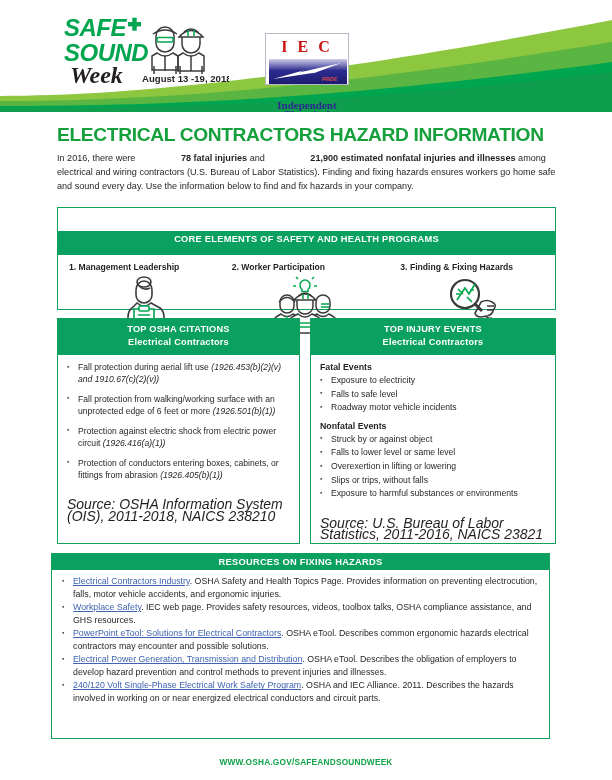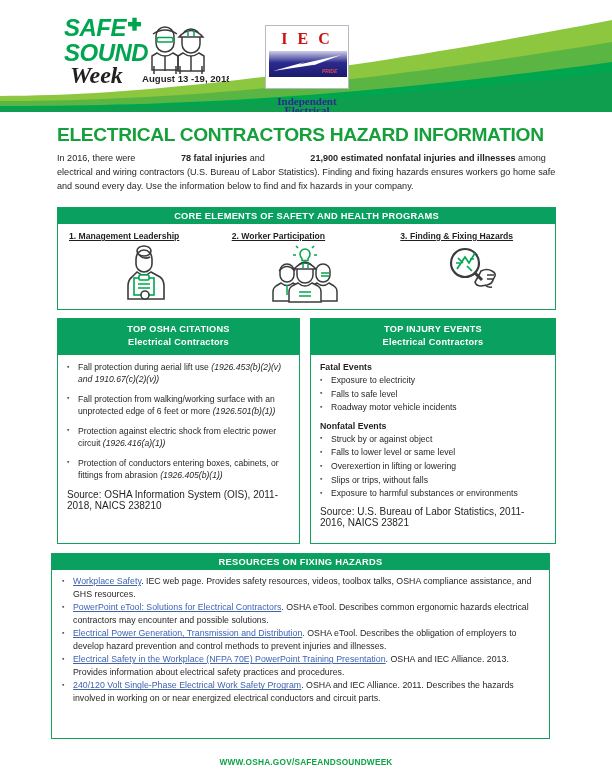--- a/index.html
+++ b/index.html
@@ -15,21 +15,21 @@
   
   .banner { position: relative; width: 612px; height: 112px; overflow: hidden; }
   .banner-waves { position: absolute; inset: 0; width: 612px; height: 112px; }
   .logo-row {
     position: absolute; left: 0; top: 14px; width: 612px; height: 86px;
     display: flex; align-items: flex-start; padding-left: 64px; gap: 26px;
   }
   .sslogo { position: relative; width: 165px; height: 80px; }
   .iec-logo { width: 104px; text-align: center; padding-top: 3px; }
   .iec-box {
-    width: 84px; height: 64px; margin: 8px auto; border: 1px solid #b9b9c6;
+    width: 84px; height: 52px; margin: 16px auto; border: 1px solid #b9b9c6;
     background:#fff; position: relative; overflow: hidden;
   }
   .iec-letters {
     font-family: "Liberation Serif", serif; font-weight: 700; font-style: normal;
     color: #cc1111; font-size: 16px; letter-spacing: 3px; text-align: center;
     padding-top: 4px; line-height: 18px;
   }
   .iec-bolt { position: absolute; left: 3px; top: 25px; width: 78px; height: 26px; }
   .iec-caption {
     font-family: "Liberation Serif", serif; font-weight: 700; font-size: 11px;
@@ -52,27 +52,27 @@
 
   
   .panel { position: absolute; border: 1px solid #12a05d; background: #fff; }
   .panel-head {
     background: #0aa05f; color: #fff; text-align: center;
     font-weight: 700; letter-spacing: .25px;
   }
 
   
   #core { left: 57px; top: 207px; width: 499px; height: 103px; }
-  #core .panel-head { font-size: 9.3px; height: 16px; line-height: 16px; }
+  #core .panel-head { font-size: 9.3px; height: 24px; line-height: 16px; margin-top: 23px; }
   .core-body { display: flex; height: 85px; padding-top: 7px; }
   .core-col { flex: 1; text-align: left; position: relative; }
   .core-col:nth-child(1) { padding-left: 11px; }
   .core-col:nth-child(2) { padding-left: 8px; }
   .core-col:nth-child(3) { padding-left: 14px; }
-  .core-title { font-size: 8.6px; font-weight: 700; color: #231f20; text-decoration: underline; }
+  .core-title { font-size: 8.6px; font-weight: 700; color: #231f20; }
   .core-icon { margin-top: 4px; display:block; }
   .ci1 { margin-left: 48px; }
   .ci2 { margin-left: 36px; }
   .ci3 { margin-left: 44px; }
 
   
   #citations { left: 57px; top: 318px; width: 243px; height: 226px; }
   #injuries  { left: 310px; top: 318px; width: 246px; height: 226px; }
   #citations .panel-head, #injuries .panel-head {
     font-size: 9.2px; line-height: 12.5px; padding: 4px 0 7px; text-align: center;
@@ -88,22 +88,22 @@
   ul.bul li::before {
     content: "\25AA"; position: absolute; left: 0; top: -0.5px;
     font-size: 7px; color: #595959;
   }
   #citations ul.bul li { margin-bottom: 7.5px; }
   #injuries  ul.bul li { margin-bottom: 1.5px; }
   ul.bul i { font-style: italic; }
   .sub-head { font-size: 8.8px; font-weight: 700; margin: 1px 0 2px; }
   .sub-head.second { margin-top: 7px; }
   .source {
-    font-size: 10px; line-height: 11.6px;
-    color: #231f20; margin-top: 6px;
+    font-size: 14px; font-style: italic; line-height: 11.6px;
+    color: #231f20; margin-top: 18px;
   }
 
   
   #resources { left: 51px; top: 553px; width: 499px; height: 186px; }
   #resources .panel-head { font-size: 9.3px; height: 16px; line-height: 16px; }
   .res-body { padding: 5px 9px 4px 9px; }
   ul.res { list-style: none; }
   ul.res li {
     position: relative; padding-left: 12px; font-size: 8.8px;
     line-height: 12.8px; color: #231f20; margin-bottom: 0.5px;
@@ -309,24 +309,24 @@
           <li>Exposure to harmful substances or environments</li>
         </ul>
       <div class="source">Source: U.S. Bureau of Labor Statistics, 2011-2016, NAICS 23821</div>
     </div>
   </div>
 
   <div class="panel" id="resources">
     <div class="panel-head">RESOURCES ON FIXING HAZARDS</div>
     <div class="res-body">
       <ul class="res" id="resources-list">
+          <li><a>Electrical Contractors Industry</a><span>. OSHA Safety and Health Topics Page. Provides information on preventing electrocution, falls, motor vehicle accidents, and ergonomic injuries.</span></li>
           <li><a>Workplace Safety</a><span>. IEC web page. Provides safety resources, videos, toolbox talks, OSHA compliance assistance, and GHS resources.</span></li>
           <li><a>PowerPoint eTool: Solutions for Electrical Contractors</a><span>. OSHA eTool. Describes common ergonomic hazards electrical contractors may encounter and possible solutions.</span></li>
           <li><a>Electrical Power Generation, Transmission and Distribution</a><span>. OSHA eTool. Describes the obligation of employers to develop hazard prevention and control methods to prevent injuries and illnesses.</span></li>
-          <li><a>Electrical Safety in the Workplace (NFPA 70E) PowerPoint Training Presentation</a><span>. OSHA and IEC Alliance. 2013. Provides information about electrical safety practices and procedures.</span></li>
           <li><a>240/120 Volt Single-Phase Electrical Work Safety Program</a><span>. OSHA and IEC Alliance. 2011. Describes the hazards involved in working on or near energized electrical conductors and circuit parts.</span></li>
         </ul>
     </div>
   </div>
 
   <div class="footer">WWW.OSHA.GOV/SAFEANDSOUNDWEEK</div>
 
 </div>
 
 </body></html>

